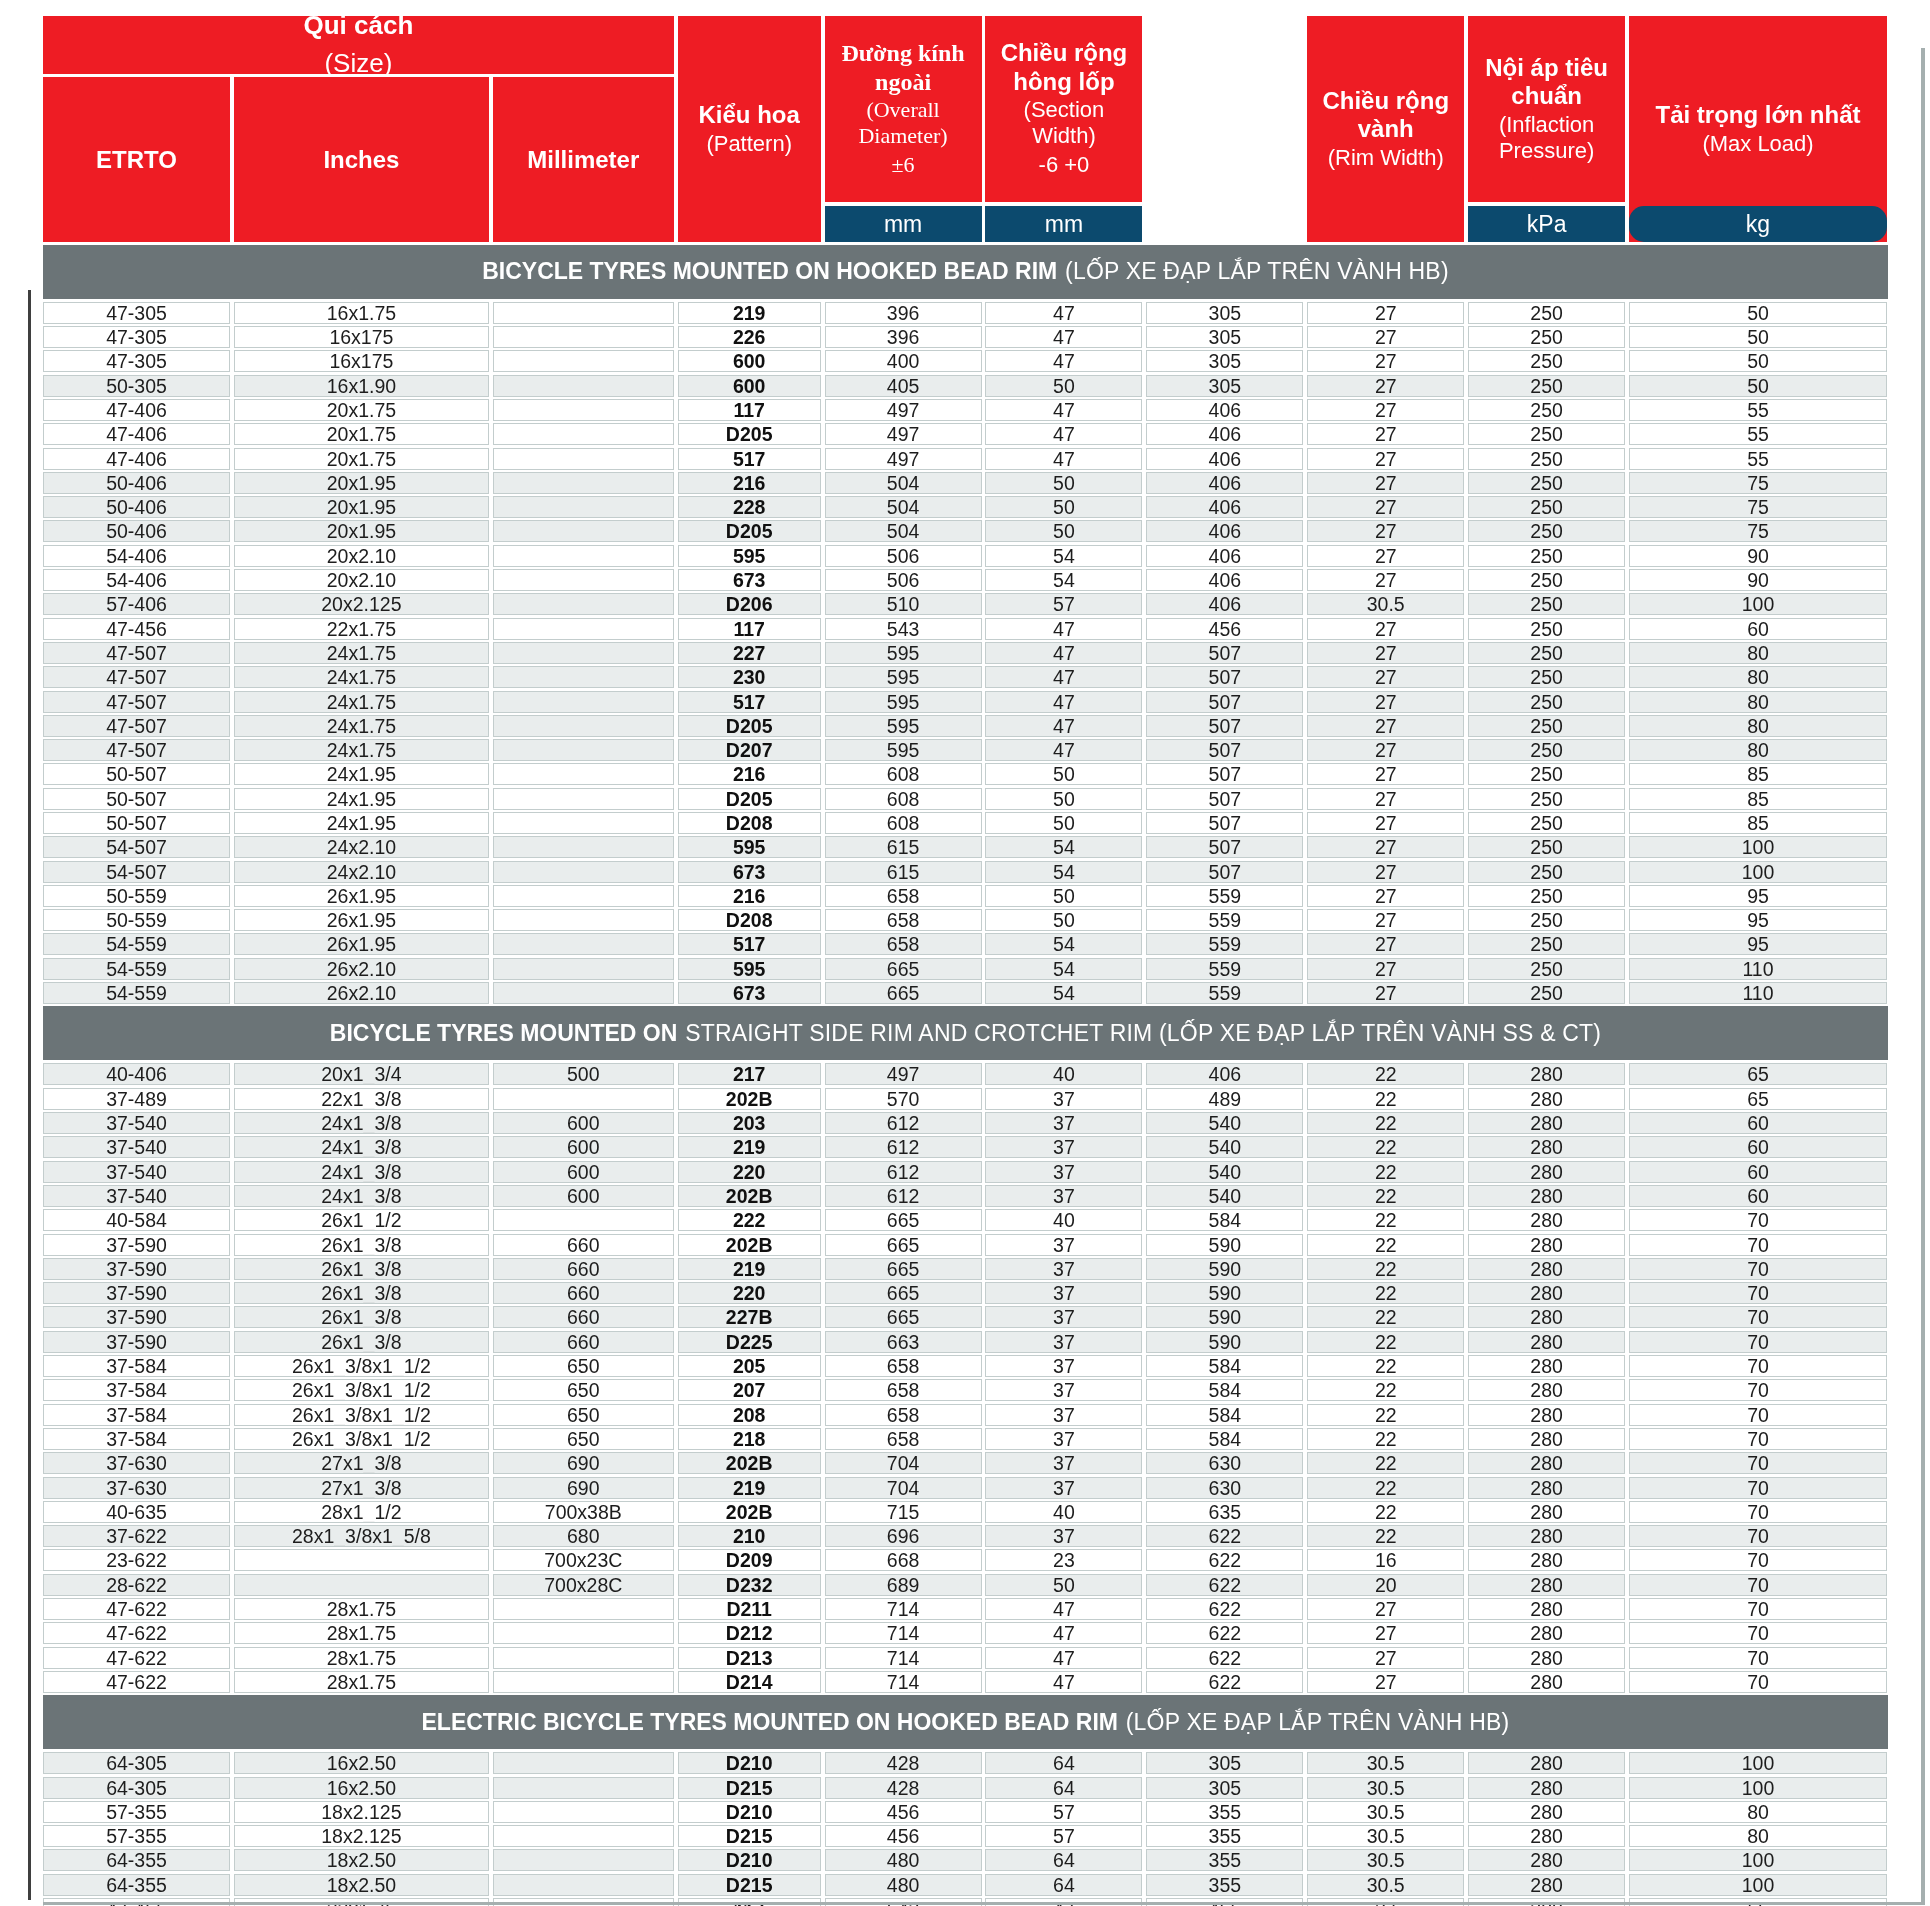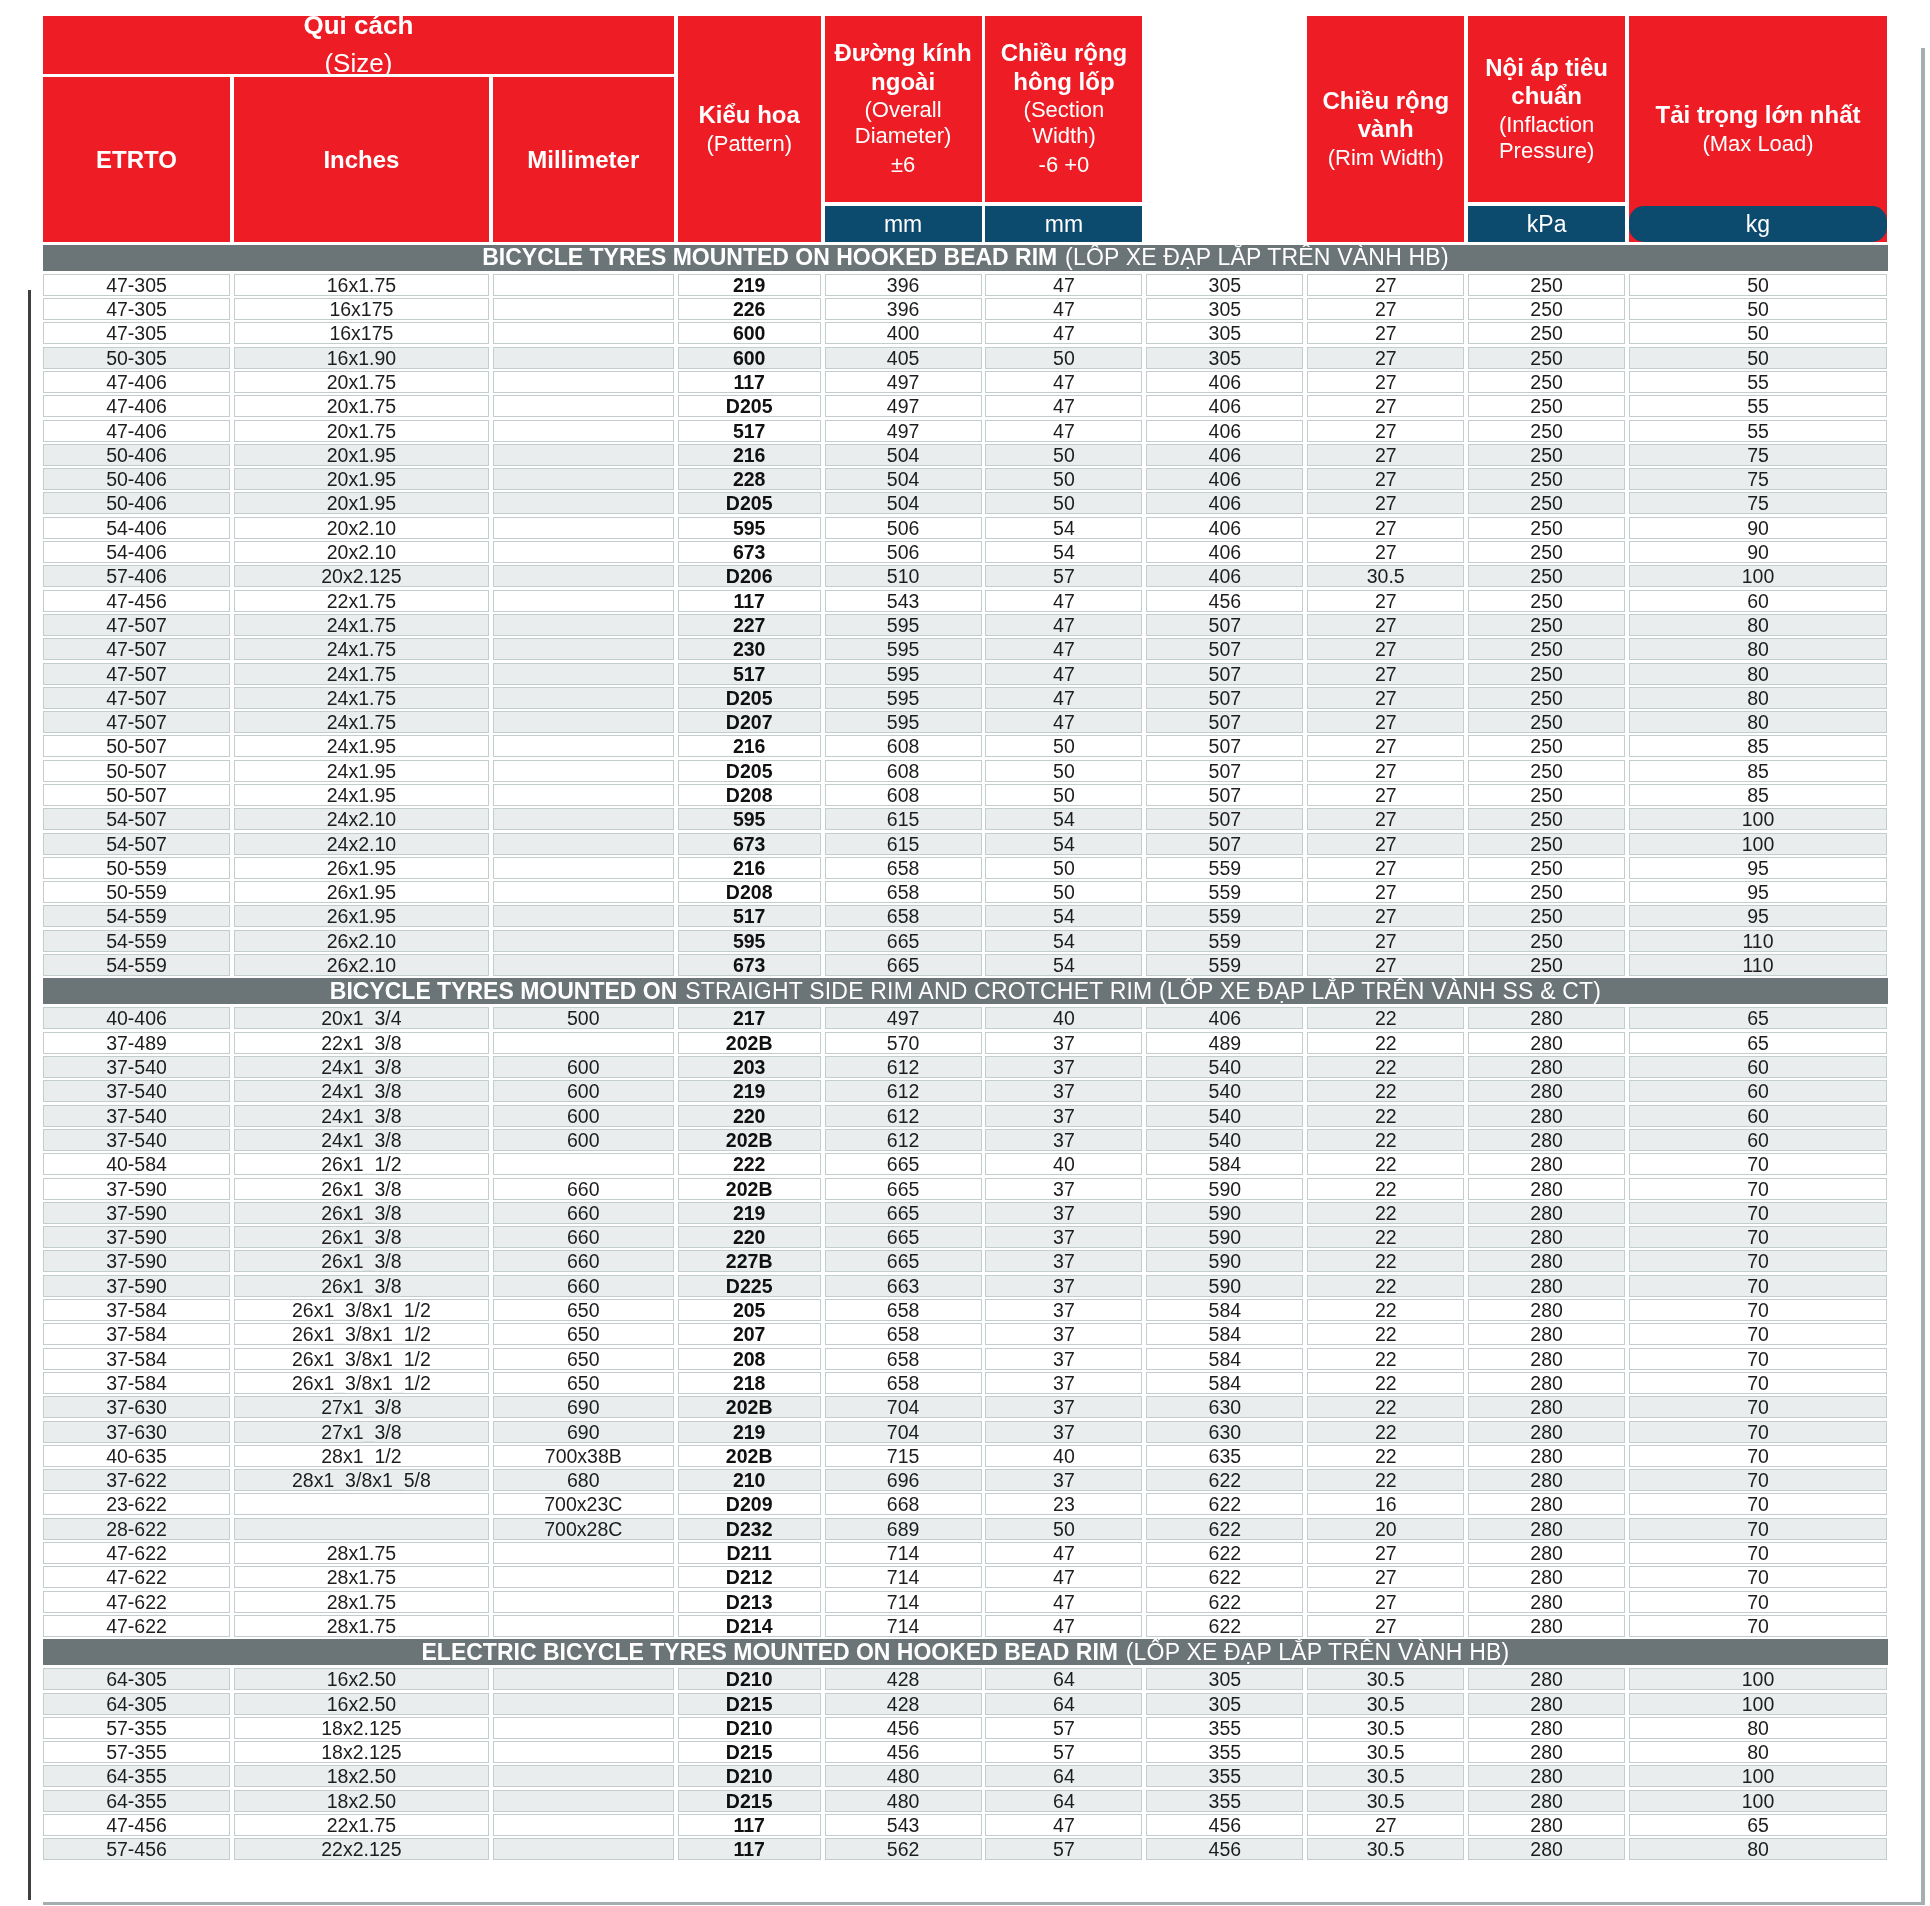--- a/index.html
+++ b/index.html
@@ -19,40 +19,40 @@
   .hcell{
     background:#ee1c24;color:#fff;display:flex;flex-direction:column;
     align-items:center;justify-content:center;text-align:center;padding:0 4.7px;box-sizing:border-box;
   }
   .size-bar{grid-column:1/4;grid-row:1;flex-direction:column;gap:7.8px;font-size:26px;}
   .size-bar .h-bold{font-size:26px;}
   .col1{grid-column:1;grid-row:2/4;}
   .col2{grid-column:2;grid-row:2/4;}
   .col3{grid-column:3;grid-row:2/4;}
   .col4{grid-column:4;grid-row:1/4;}
-  .col5{grid-column:5;grid-row:1/3;}
+  .col5{grid-column:5;grid-row:1/3;font-family:Liberation Serif, serif;}
   .col6{grid-column:6;grid-row:1/3;}
   .col7{grid-column:7;grid-row:1/4;}
   .col8{grid-column:8;grid-row:1/4;}
   .col9{grid-column:9;grid-row:1/3;}
   .col10{grid-column:10;grid-row:1/4;}
   .u5{grid-column:5;grid-row:3;}
   .u6{grid-column:6;grid-row:3;}
   .u9{grid-column:9;grid-row:3;}
   .u10{grid-column:10;grid-row:3;border-radius:15px;}
   .unit{
     background:#0c4a6e;color:#fff;font-size:23px;
     display:flex;align-items:center;justify-content:center;
   }
   .h-bold{font-weight:bold;font-size:24px;line-height:1.18;}
   .h-normal{font-weight:normal;font-size:22px;line-height:1.18;margin-top:1.6px;}
   .h-tol{font-weight:normal;font-size:22px;line-height:1.2;margin-top:3.1px;}
   
   .section-bar{
-    height:26px;margin:2.3px 0 3.1px 0;background:#6b7477;color:#fff;
+    height:54px;margin:2.3px 0 3.1px 0;background:#6b7477;color:#fff;
     display:flex;align-items:center;justify-content:center;
     font-size:23px;white-space:nowrap;overflow:hidden;
   }
   .sb-bold{font-weight:bold;}
   .sb-normal{font-weight:normal;margin-left:7.8px;letter-spacing:0.2px;}
   
   .row{margin-bottom:2.3px;}
   .cell{
     height:22px;box-sizing:border-box;background:#fff;
     border:0.8px solid #c3cdcd;color:#1d1d1d;

